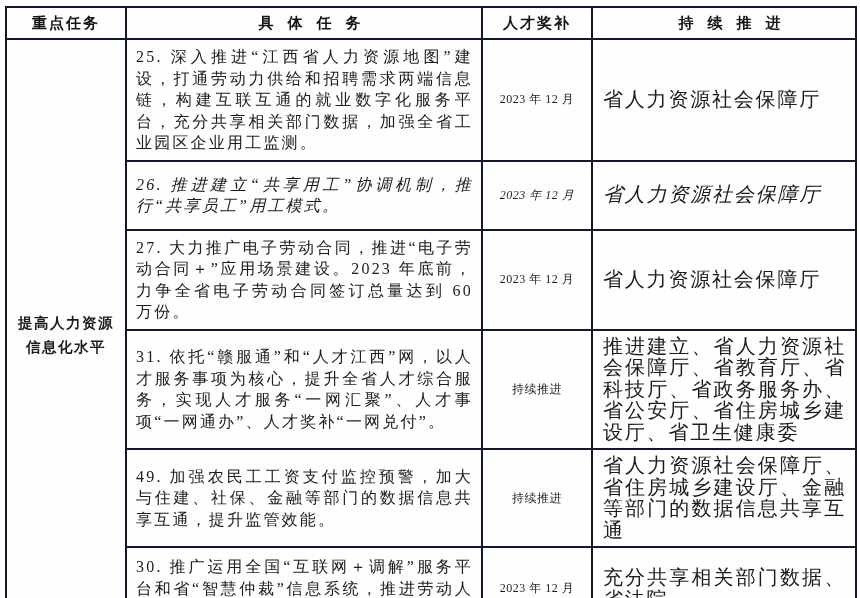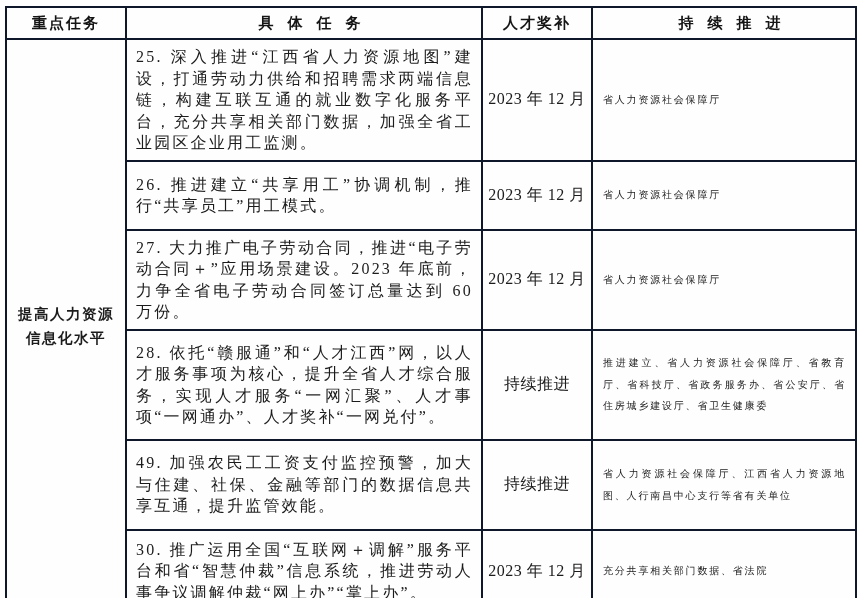--- a/index.html
+++ b/index.html
@@ -34,21 +34,21 @@
     overflow: hidden;
   }
   
   col.c-key      { width: 120px; }
   col.c-task     { width: 356px; }
   col.c-deadline { width: 110px; }
   col.c-unit     { width: 264px; }
   
   tr.r-head { height: 32px; }
   tr.r-25   { height: 105px; }
-  tr.r-26   { height: 69px; }
+  tr.r-26   { height: 69px; font-style: italic; }
   tr.r-27   { height: 95px; }
   tr.r-28   { height: 110px; }
   tr.r-29   { height: 90px; }
   tr.r-30   { height: 83px; margin-top: 15px; }
 
   .doc-table th {
     font-family: "Liberation Sans", "DejaVu Sans", sans-serif;
     font-weight: bold;
     font-size: 15px;
     text-align: center;
@@ -70,28 +70,28 @@
   }
   td.task-cell {
     text-align: justify;
     padding: 6px 8px 6px 9px;
     font-size: 16px;
     line-height: 21.5px;
     letter-spacing: 2.2px;
   }
   td.deadline-cell {
     text-align: center;
-    font-size: 16px;
+    font-size: 12px;
     letter-spacing: 0.5px;
     white-space: nowrap;
   }
   td.unit-cell {
     text-align: justify;
     padding: 5px 9px 5px 10px;
-    font-size: 10px;
+    font-size: 20px;
     line-height: 21.5px;
     letter-spacing: 1.8px;
   }
 </style>
 </head>
 <body>
 
 <div class="page">
   <table class="doc-table">
     <colgroup>
@@ -120,28 +120,28 @@
         <td class="task-cell">26. 推进建立“共享用工”协调机制，推行“共享员工”用工模式。</td>
         <td class="deadline-cell">2023 年 12 月</td>
         <td class="unit-cell">省人力资源社会保障厅</td>
       </tr>
       <tr class="r-27">
         <td class="task-cell">27. 大力推广电子劳动合同，推进“电子劳动合同＋”应用场景建设。2023 年底前，力争全省电子劳动合同签订总量达到 60 万份。</td>
         <td class="deadline-cell">2023 年 12 月</td>
         <td class="unit-cell">省人力资源社会保障厅</td>
       </tr>
       <tr class="r-28">
-        <td class="task-cell">28. 依托“赣服通”和“人才江西”网，以人才服务事项为核心，提升全省人才综合服务，实现人才服务“一网汇聚”、人才事项“一网通办”、人才奖补“一网兑付”。</td>
+        <td class="task-cell">31. 依托“赣服通”和“人才江西”网，以人才服务事项为核心，提升全省人才综合服务，实现人才服务“一网汇聚”、人才事项“一网通办”、人才奖补“一网兑付”。</td>
         <td class="deadline-cell">持续推进</td>
         <td class="unit-cell">推进建立、省人力资源社会保障厅、省教育厅、省科技厅、省政务服务办、省公安厅、省住房城乡建设厅、省卫生健康委</td>
       </tr>
       <tr class="r-29">
         <td class="task-cell">49. 加强农民工工资支付监控预警，加大与住建、社保、金融等部门的数据信息共享互通，提升监管效能。</td>
         <td class="deadline-cell">持续推进</td>
-        <td class="unit-cell">省人力资源社会保障厅、江西省人力资源地图、人行南昌中心支行等省有关单位</td>
+        <td class="unit-cell">省人力资源社会保障厅、省住房城乡建设厅、金融等部门的数据信息共享互通</td>
       </tr>
       <tr class="r-30">
         <td class="task-cell">30. 推广运用全国“互联网＋调解”服务平台和省“智慧仲裁”信息系统，推进劳动人事争议调解仲裁“网上办”“掌上办”。</td>
         <td class="deadline-cell">2023 年 12 月</td>
         <td class="unit-cell">充分共享相关部门数据、省法院</td>
       </tr>
     </tbody>
   </table>
 </div>
 

